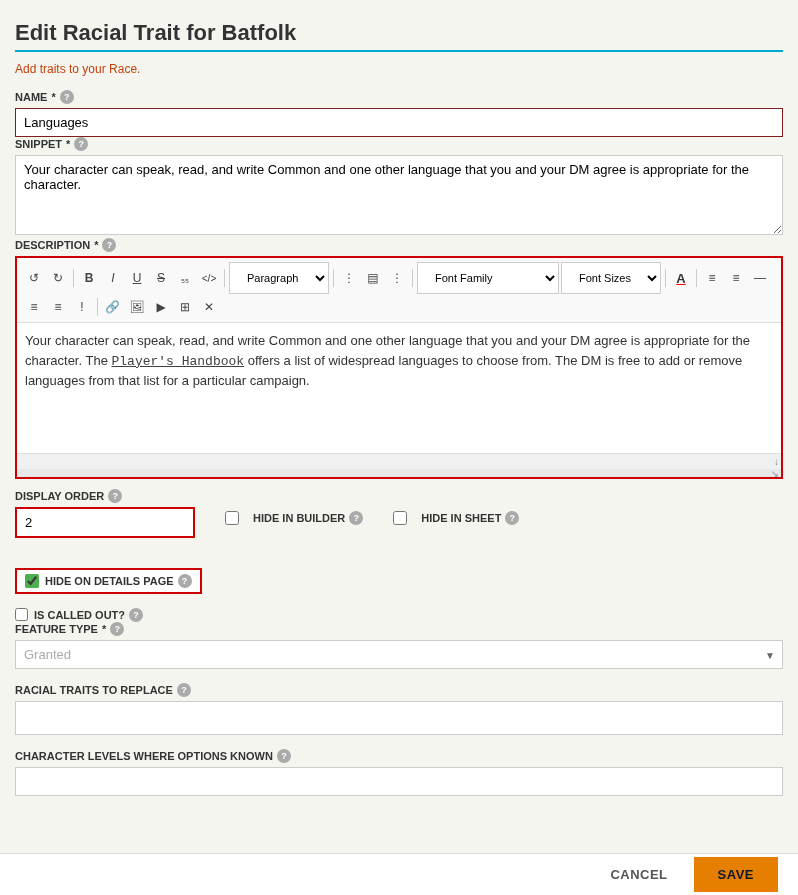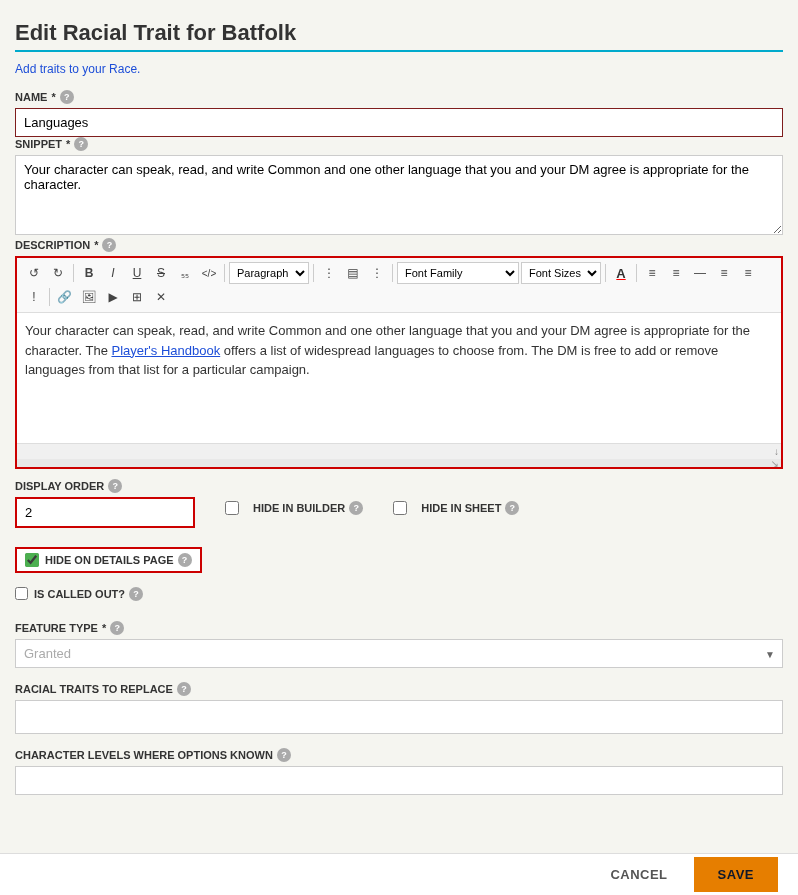--- a/index.html
+++ b/index.html
@@ -24,21 +24,21 @@
       color: #333;
       margin-bottom: 4px;
     }
     .title-underline {
       height: 2px;
       background: #00aacc;
       margin-bottom: 10px;
     }
     .subtitle {
       font-size: 12px;
-      color: #1d4ed8;
+      color: #c2410c;
       margin-bottom: 14px;
     }
     .field-section {
     }
     .field-label {
       font-size: 11px;
       font-weight: bold;
       color: #333;
       text-transform: uppercase;
       margin-bottom: 4px;
@@ -122,36 +122,37 @@
     .toolbar-separator {
       width: 1px;
       height: 18px;
       background: #ccc;
       margin: 0 2px;
     }
     .toolbar-dropdown {
       font-size: 11px;
       border: 1px solid #ccc;
       background: white;
-      padding: 1px 3px;
-      cursor: pointer;
-      height: 22px;
+      padding: 1px 13px;
+      cursor: pointer;
+      height: 32px;
     }
     .editor-content {
       min-height: 130px;
       padding: 8px;
       font-size: 13px;
       line-height: 1.5;
       color: #333;
       position: relative;
     }
     .editor-link {
-      color: #1d4ed8;
+      color: #404040;
       text-decoration: underline;
       cursor: pointer;
+      font-family: Liberation Mono, monospace;
     }
     .editor-scrollbar-area {
       border-top: 1px solid #ddd;
       height: 16px;
       background: #f0f0f0;
       display: flex;
       align-items: center;
       justify-content: flex-end;
       padding-right: 2px;
     }
@@ -169,21 +170,21 @@
       cursor: se-resize;
     }
     .resize-icon {
       font-size: 10px;
       color: #999;
     }
     .inline-fields-row {
       display: flex;
       align-items: flex-start;
       gap: 30px;
-      margin-bottom: 19px;
+      margin-bottom: 30px;
     }
     .display-order-field {
       display: flex;
       flex-direction: column;
     }
     .display-order-input {
       width: 180px;
       padding: 6px 8px;
       font-size: 13px;
       border: 2px solid #cc0000;
@@ -231,21 +232,21 @@
       text-transform: uppercase;
       color: #333;
       display: flex;
       align-items: center;
       gap: 4px;
     }
     .is-called-out-row {
       display: flex;
       align-items: flex-start;
       gap: 6px;
-      margin-bottom: 20px;
+      margin-bottom: 0;
     }
     .feature-type-section {
       margin-bottom: 14px;
     }
     .feature-type-select {
       width: 100%;
       padding: 6px 8px;
       font-size: 13px;
       border: 1px solid #ccc;
       background: white;

